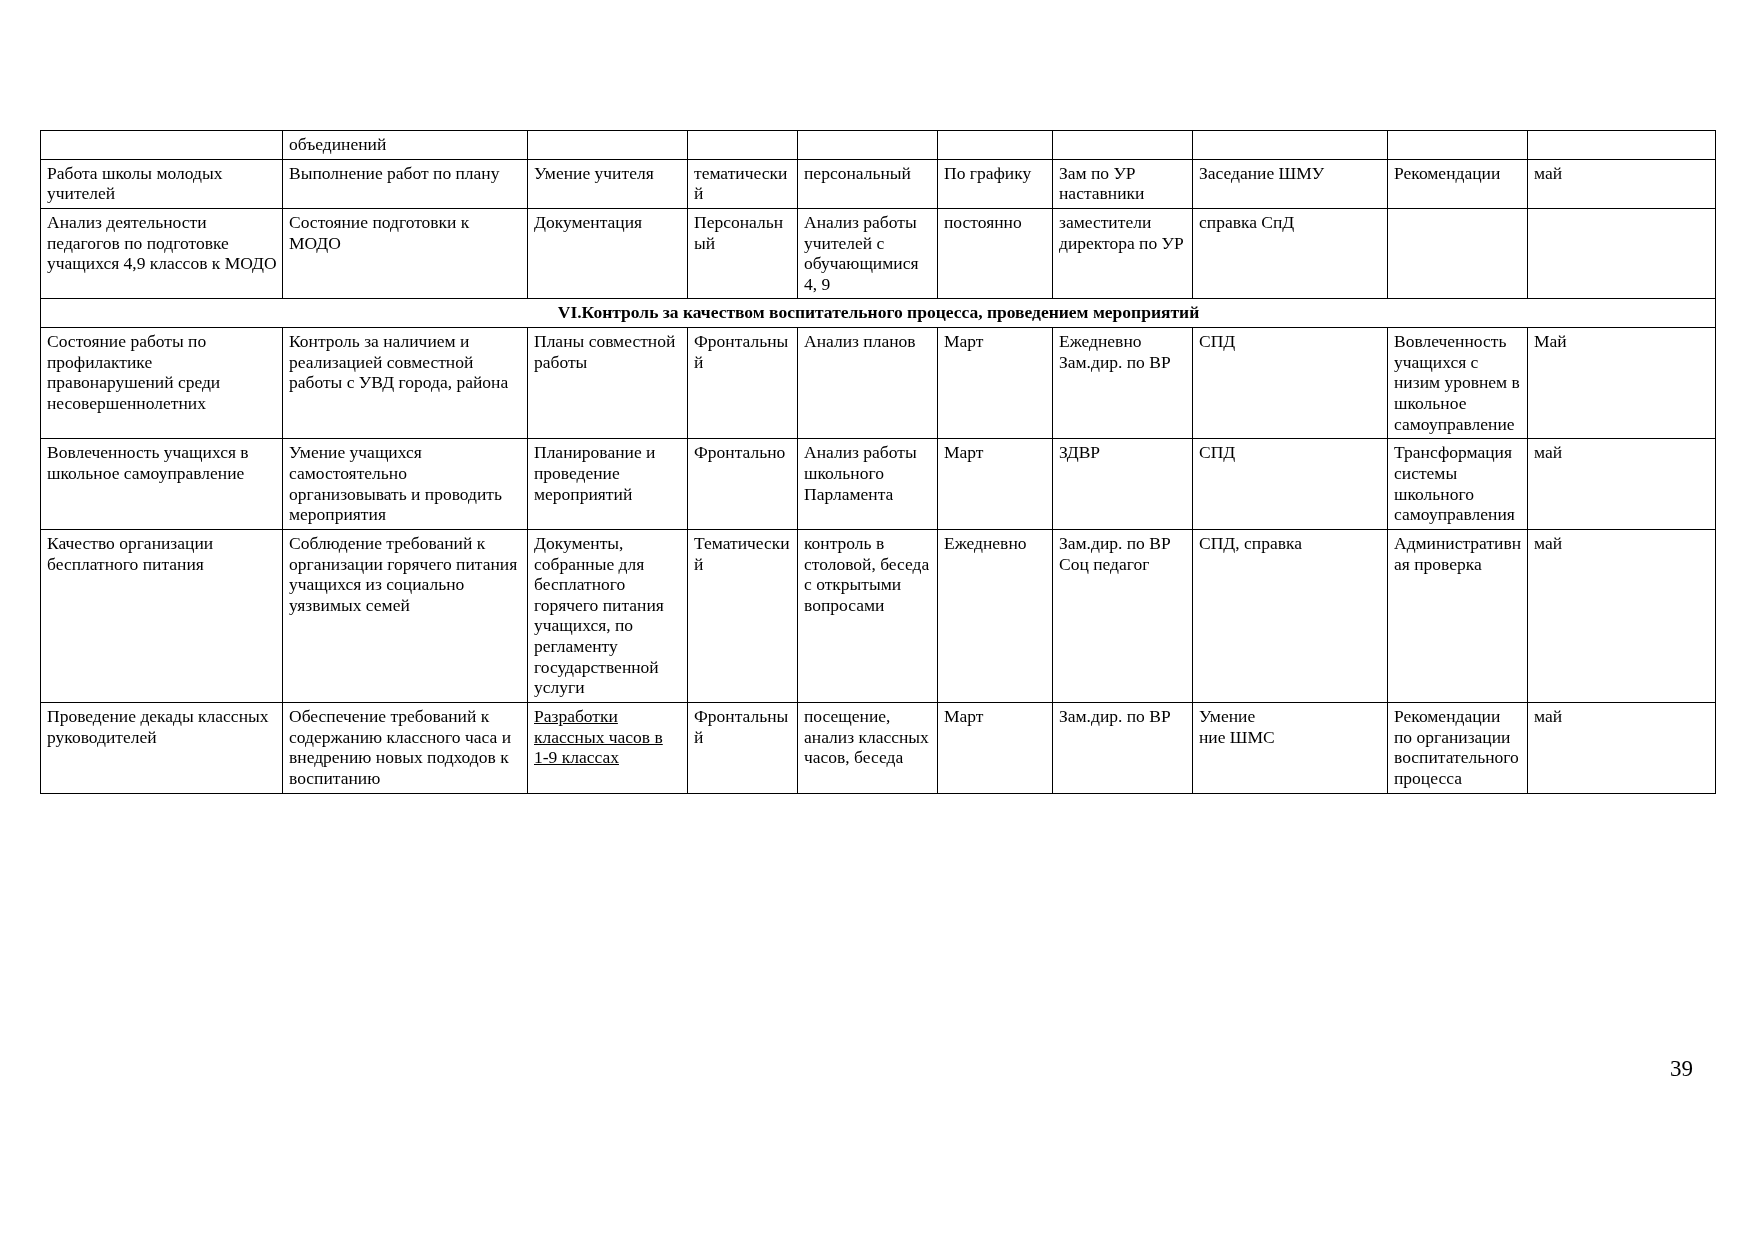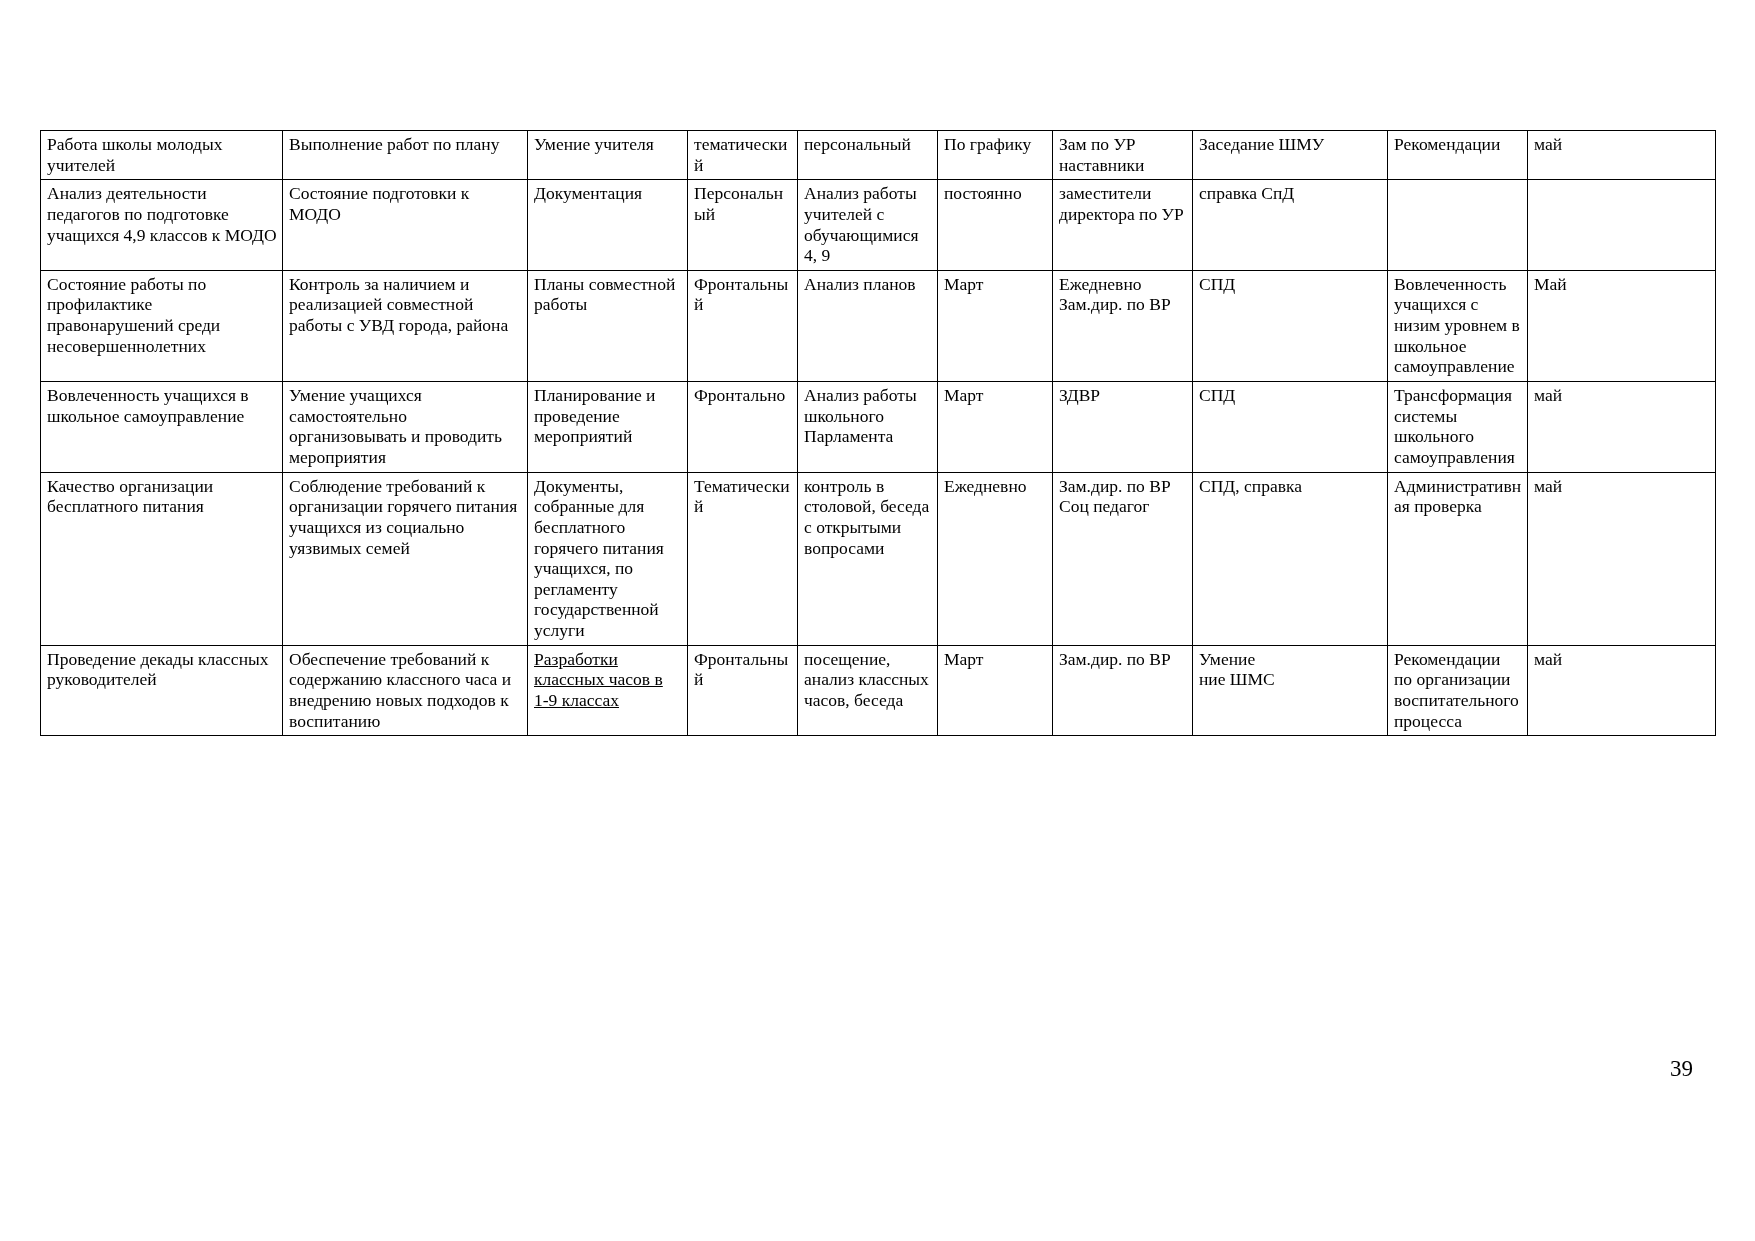--- a/index.html
+++ b/index.html
@@ -75,20 +75,32 @@
         <col class="col4">
         <col class="col5">
       <col class="col6">
         <col class="col7">
         <col class="col8">
         <col class="col9">
         <col class="col10">
     </colgroup>
     <tbody>
       <tr>
+        <td></td>
+        <td>объединений</td>
+        <td></td>
+        <td></td>
+        <td></td>
+        <td></td>
+        <td></td>
+        <td></td>
+        <td></td>
+        <td></td>
+      </tr>
+      <tr>
         <td class="pad-left-sm">Работа школы молодых учителей</td>
         <td>Выполнение работ  по плану</td>
         <td>Умение учителя</td>
         <td>тематический</td>
         <td>персональный</td>
         <td>По графику</td>
         <td>Зам по УР наставники</td>
         <td>Заседание ШМУ</td>
         <td>Рекомендации</td>
         <td>май</td>
@@ -97,20 +109,23 @@
         <td class="pad-left-sm">  Анализ деятельности педагогов по подготовке учащихся 4,9 классов к МОДО</td>
         <td>Состояние подготовки к МОДО</td>
         <td>Документация</td>
         <td>Персональный</td>
         <td>Анализ работы учителей с обучающимися 4, 9</td>
         <td>постоянно</td>
         <td>заместители директора по УР</td>
         <td>справка СпД</td>
         <td></td>
         <td></td>
+      </tr>
+      <tr>
+        <td class="section-title" colspan="10">VI.Контроль за качеством воспитательного процесса, проведением мероприятий</td>
       </tr>
       <tr>
         <td>Состояние работы по профилактике правонарушений среди несовершеннолетних</td>
         <td>Контроль за наличием и реализацией совместной работы с УВД города, района</td>
         <td>Планы совместной работы</td>
         <td>Фронтальный</td>
         <td>Анализ планов</td>
         <td>Март</td>
         <td>Ежедневно Зам.дир. по ВР</td>
         <td>СПД</td>

